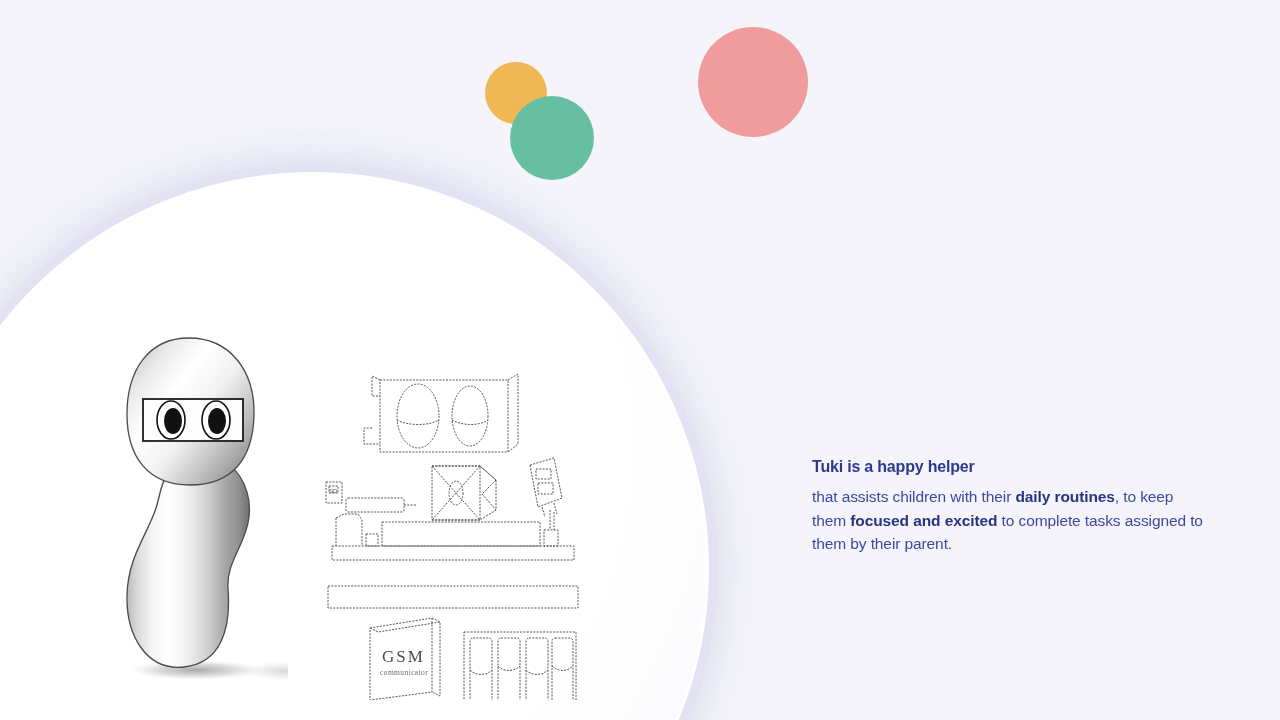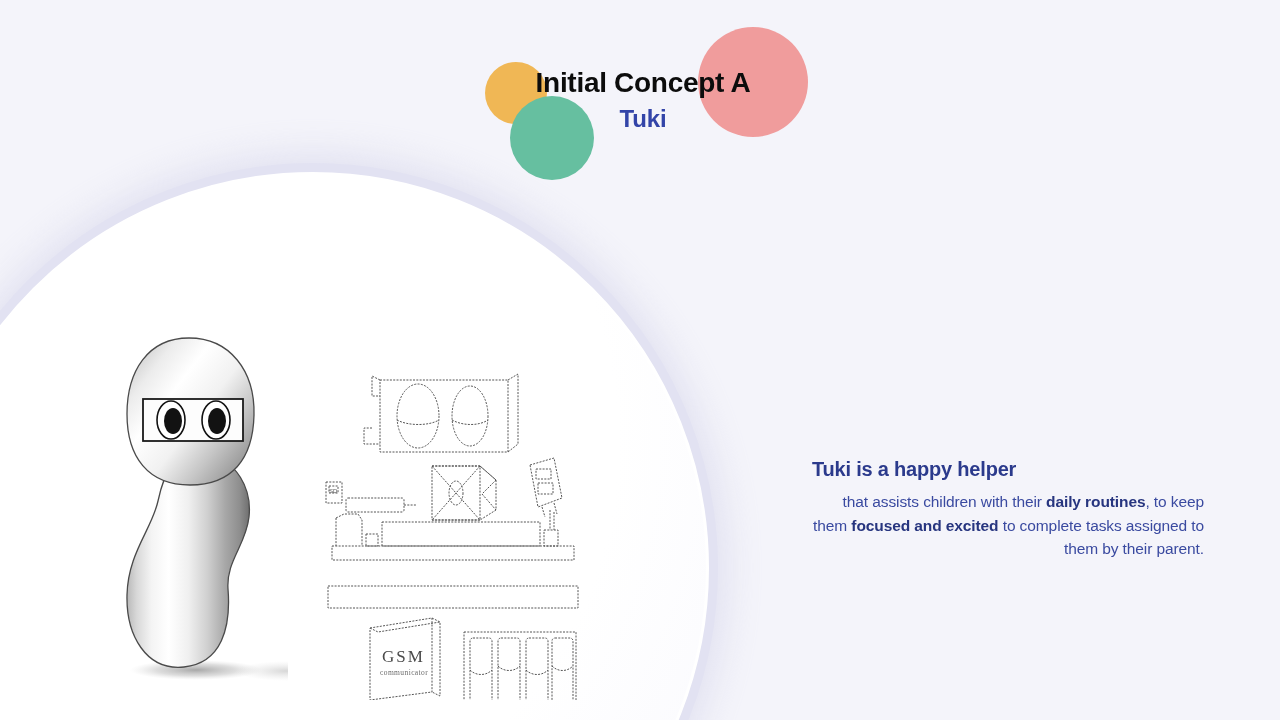--- a/index.html
+++ b/index.html
@@ -50,42 +50,38 @@
   #robot { position:absolute; left:118px; top:333px; width:170px; height:360px; }
   #robot svg { display:block; }
 
   
   #sketch { position:absolute; left:322px; top:370px; width:268px; height:330px; }
   #sketch svg { display:block; }
 
   
   #copy { position:absolute; left:812px; top:458px; width:392px; }
   #copy-heading {
-    font-size:20px; font-weight:bold; color:#2b3a8c;
+    font-size:16px; font-weight:bold; color:#2b3a8c;
     letter-spacing:-0.2px; margin-bottom:9px;
   }
   .para {
     font-size:15.5px; line-height:23.5px; color:#3a4aa0;
-    margin-bottom:15px; letter-spacing:-0.1px;text-align:right;
+    margin-bottom:15px; letter-spacing:-0.1px;
   }
   .para b { color:#27357f; font-weight:bold; }
   .para:last-child { margin-bottom:0; }
 </style>
 </head>
 <body>
 
 <div class="header">
   <div class="deco-circle" id="deco-orange"></div>
   <div class="deco-circle" id="deco-pink"></div>
   <div class="deco-circle" id="deco-teal"></div>
 
-  <div class="title-wrap">
-    <div id="slide-title">Initial Concept A</div>
-    <div id="slide-subtitle">Tuki</div>
-  </div>
 </div>
 
 <div id="stage-circle"></div>
 <div id="stage-inner-glow"></div>
 
 <div id="robot">
   <svg width="170" height="360" viewBox="0 0 170 360">
     <defs>
       <linearGradient id="bodyG" x1="0" y1="0" x2="1" y2="0">
         <stop offset="0%" stop-color="#b9b9b9"></stop>

